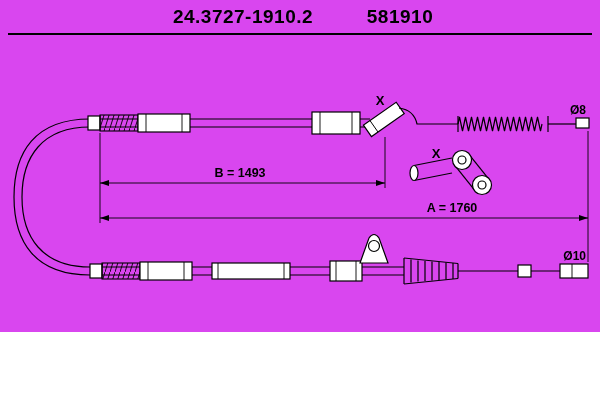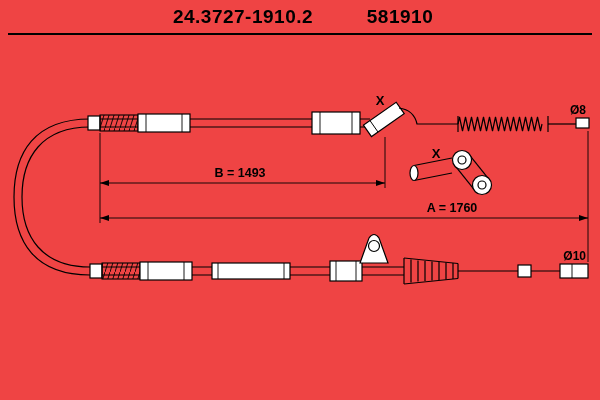--- a/index.html
+++ b/index.html
@@ -1,17 +1,17 @@
 <!DOCTYPE html>
 <html><head>
 <meta charset="utf-8">
 <style>
   html,body { margin:0; padding:0; background:#fff; }
   .screen {
-    position:relative; width:600px; height:400px; background:#ef4444;
+    position:relative; width:600px; height:332px; background:#d946ef;
     font-family:"Liberation Sans", sans-serif; overflow:hidden;
   }
   svg text { font-family:"Liberation Sans", sans-serif; font-weight:bold; fill:#000; }
   svg text.hdr { font-size:19px; letter-spacing:0.5px; }
   svg text.dim { font-size:12.5px; }
   svg text.mark { font-size:13px; }
   svg text.dia { font-size:12px; }
   .ln   { stroke:#000; fill:none; stroke-width:1.2; }
   .thin { stroke:#000; fill:none; stroke-width:0.9; }
   .part { fill:#ffffff; stroke:#000; stroke-width:1.2; }

